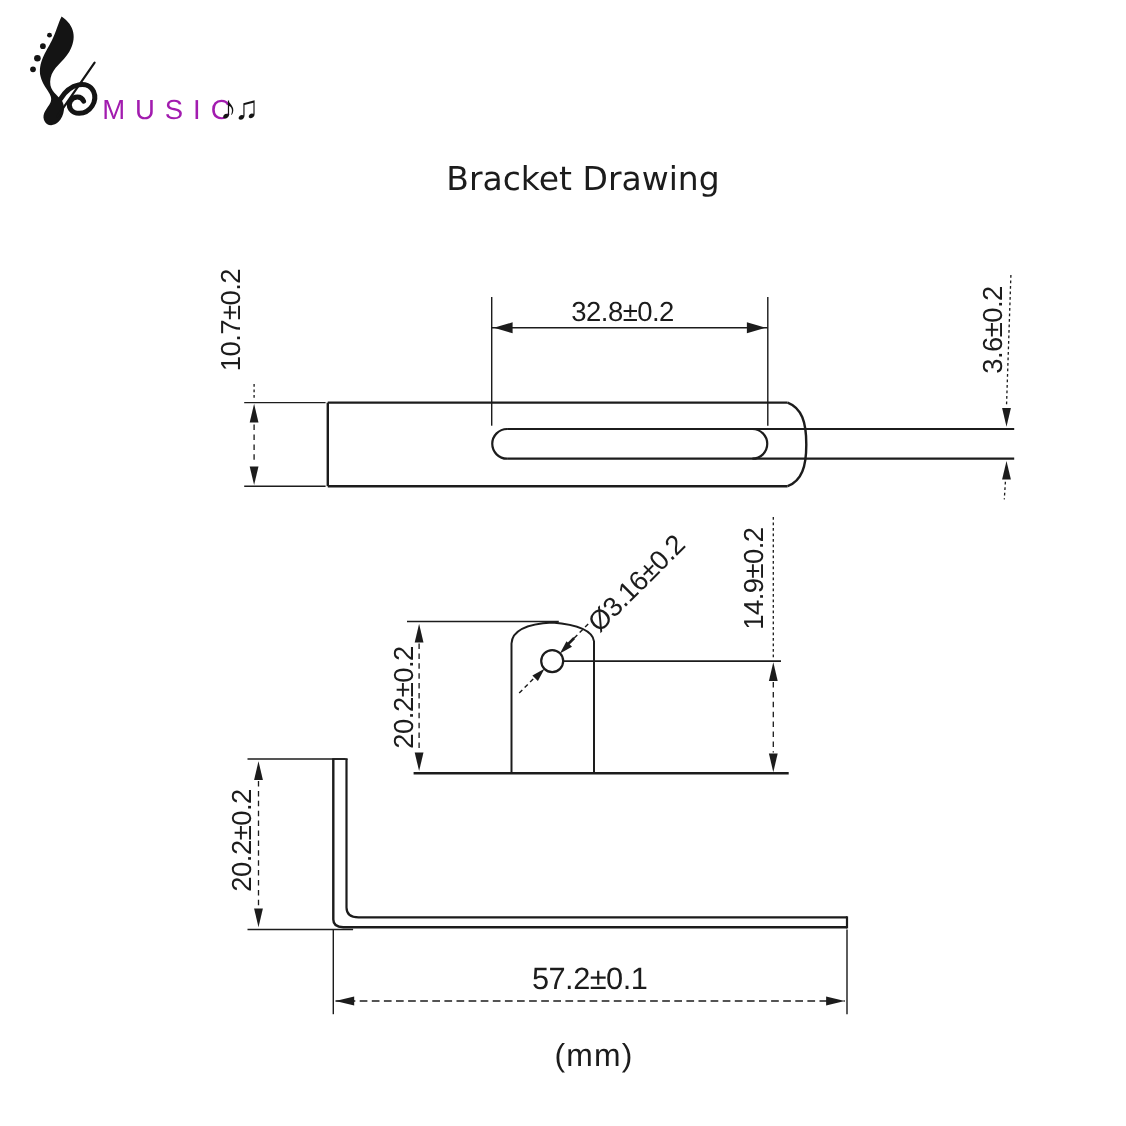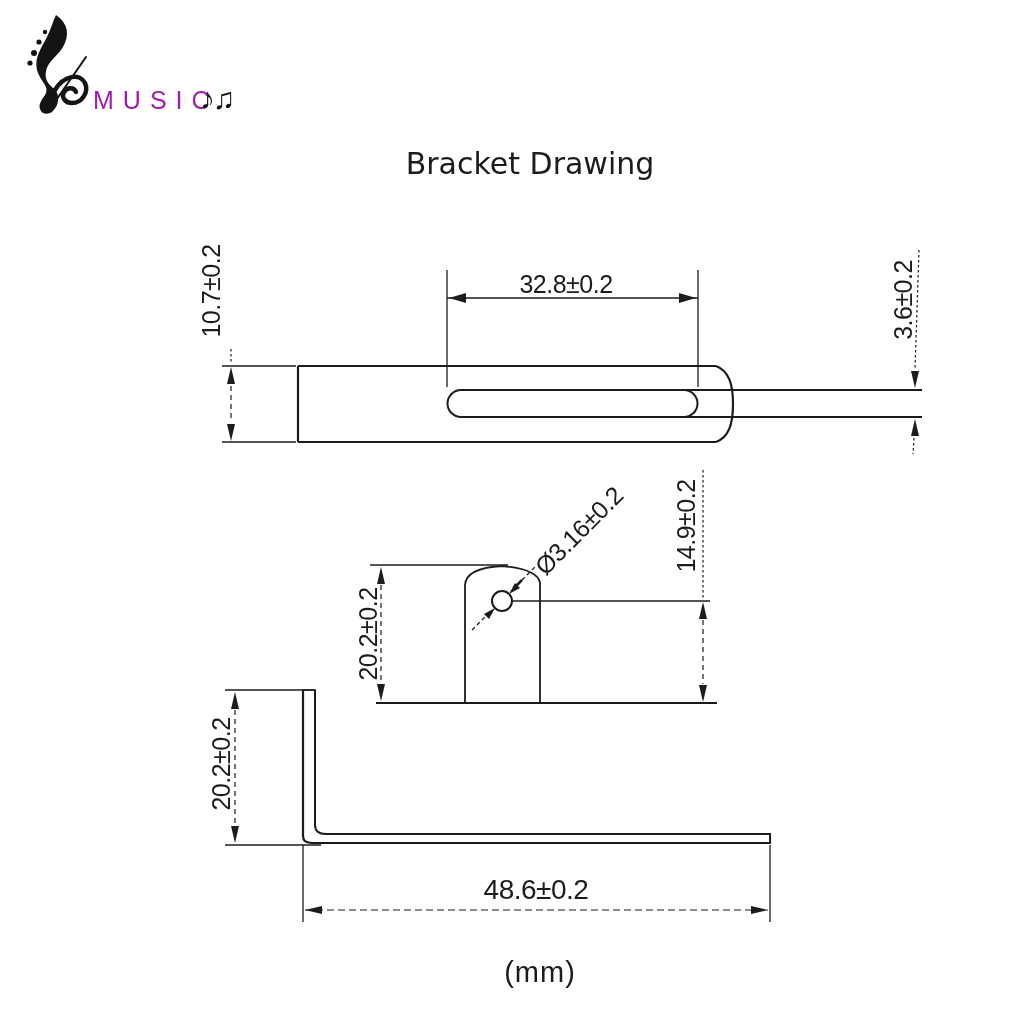--- a/index.html
+++ b/index.html
@@ -37,21 +37,21 @@
   .dim{
     position:absolute;transform:translate(-50%,-50%);
     font-size:25px;letter-spacing:-0.5px;color:#1c1c1c;white-space:nowrap;
     font-family:"Liberation Sans",sans-serif;
   }
   .rot90{transform:translate(-50%,-50%) rotate(-90deg);}
   .rot45{transform:translate(-50%,-50%) rotate(-45deg);}
   .big{font-size:28px;}
   .units{
     position:absolute;transform:translate(-50%,-50%);
-    font-size:29px;color:#1c1c1c;letter-spacing:1px;margin-top:11px;
+    font-size:29px;color:#1c1c1c;letter-spacing:1px;
   }
 </style>
 </head>
 <body>
 
 <div class="logo">
   <svg class="logo-glyph" viewBox="0 0 74 108">
     <path d="M34,2 C46,10 48,22 41,34 C35,44 26,48 24,58 C22,68 28,72 33,77 C38,82 37,92 31,98 C27,102 20,102 18,96 C16,90 21,86 24,80 C27,73 18,68 15,57 C12,44 20,34 25,24 C29,16 31,8 34,2 Z" fill="#141414"></path>
     <circle cx="12" cy="40" r="3" fill="#141414"></circle>
     <circle cx="17" cy="29" r="2.6" fill="#141414"></circle>
@@ -144,15 +144,15 @@
 
 <div class="dim rot90" style="left:211px;top:291px;">10.7±0.2</div>
 <div class="dim" style="left:566px;top:284px;">32.8±0.2</div>
 <div class="dim rot90" style="left:903px;top:300px;">3.6±0.2</div>
 
 <div class="dim rot45" style="left:579px;top:531px;">Ø3.16±0.2</div>
 <div class="dim rot90" style="left:686px;top:526px;">14.9±0.2</div>
 <div class="dim rot90" style="left:368px;top:634px;">20.2±0.2</div>
 
 <div class="dim rot90" style="left:221px;top:764px;">20.2±0.2</div>
-<div class="dim big" style="left:536px;top:890px;">48.6±0.2</div>
+<div class="dim big" style="left:536px;top:890px;">57.2±0.1</div>
 
 <div class="units" style="left:540px;top:961px;">(mm)</div>
 
 </body></html>

